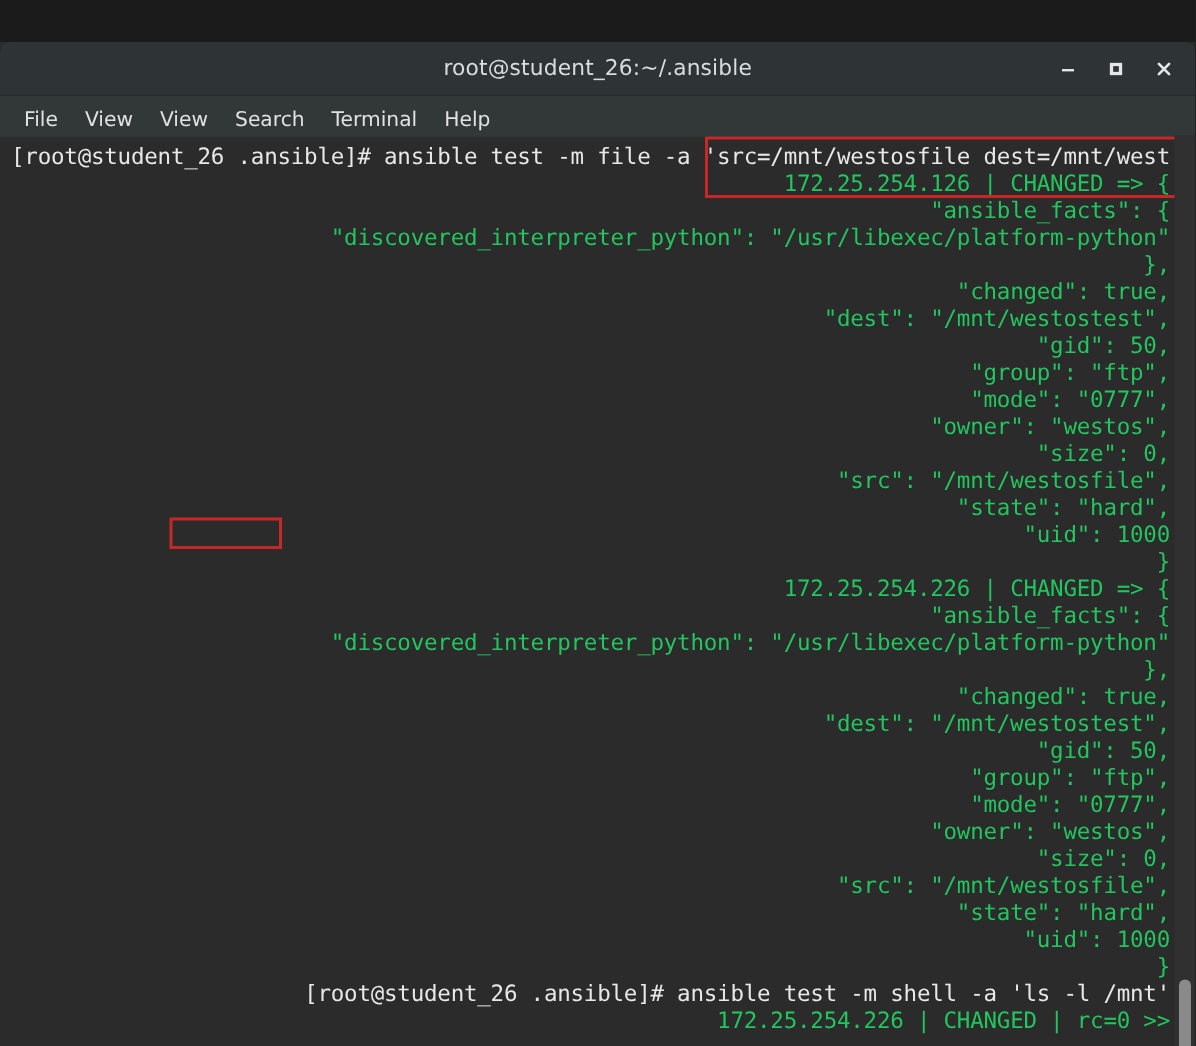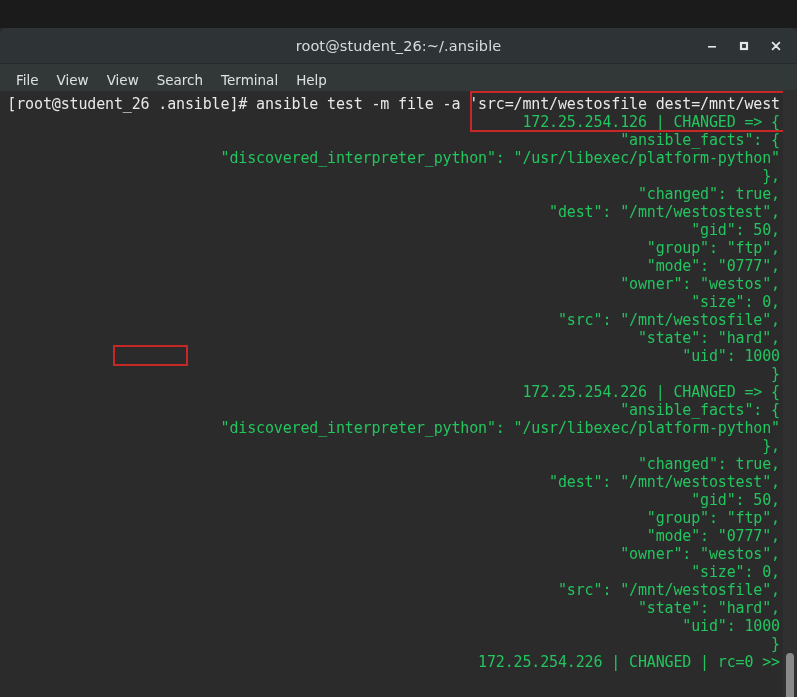--- a/index.html
+++ b/index.html
@@ -212,20 +212,21 @@
         <div class="tline out">    "dest": "/mnt/westostest",</div>
         <div class="tline out">    "gid": 50,</div>
         <div class="tline out">    "group": "ftp",</div>
         <div class="tline out">    "mode": "0777",</div>
         <div class="tline out">    "owner": "westos",</div>
         <div class="tline out">    "size": 0,</div>
         <div class="tline out">    "src": "/mnt/westosfile",</div>
         <div class="tline out">    "state": "hard",</div>
         <div class="tline out">    "uid": 1000</div>
         <div class="tline out">}</div>
+        <div class="tline prompt">[root@student_26 .ansible]# ansible test -m shell -a 'ls -l /mnt'</div>
         <div class="tline out">172.25.254.226 | CHANGED | rc=0 &gt;&gt;</div>
       </div>
   </div>
 
   <div class="redbox" id="redbox-cmd"></div>
   <div class="redbox" id="redbox-state"></div>
 
   <div class="scrollbar">
     <div class="scroll-thumb"></div>
   </div>

